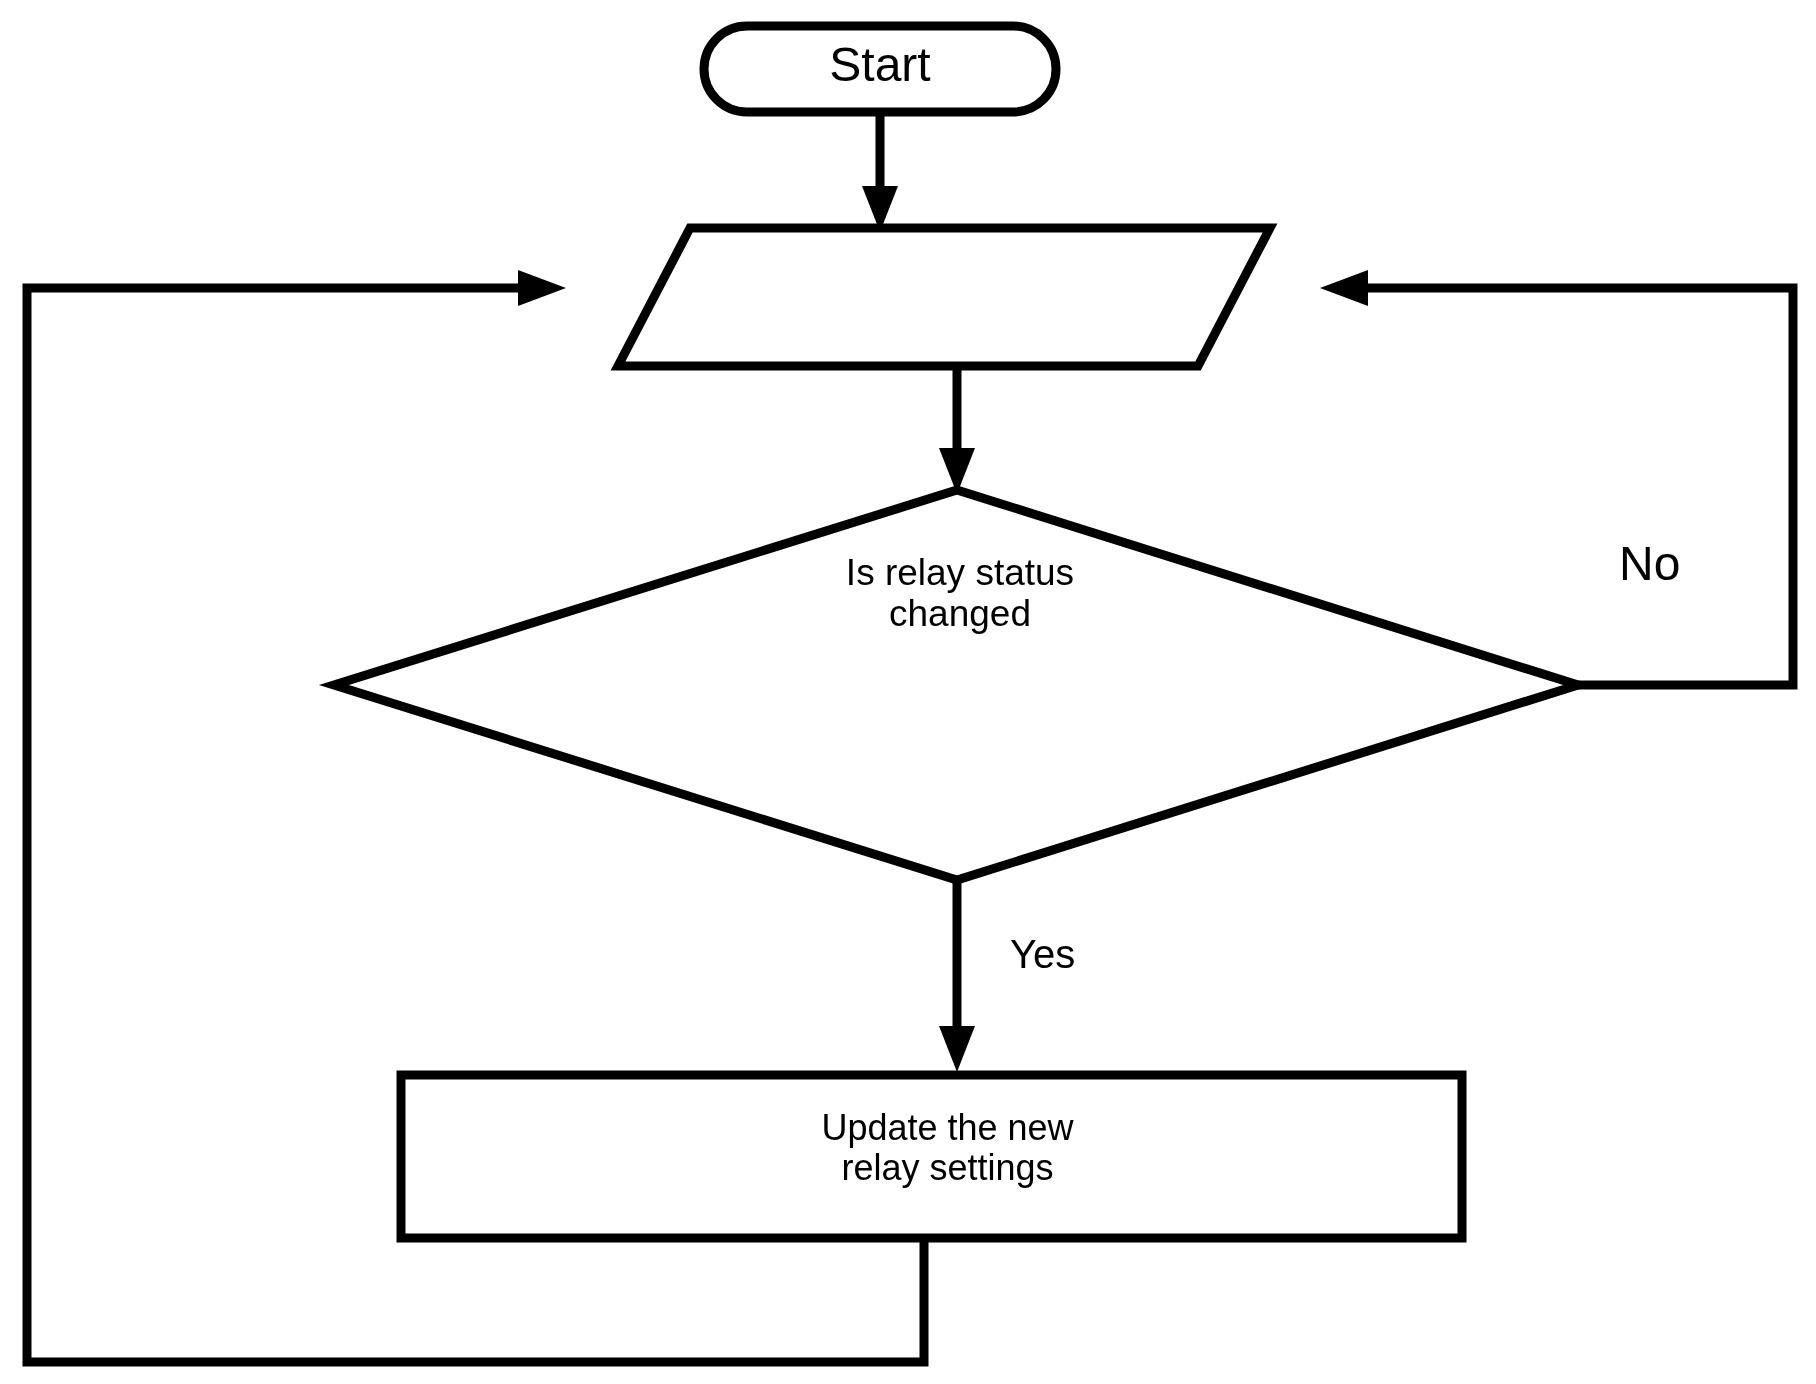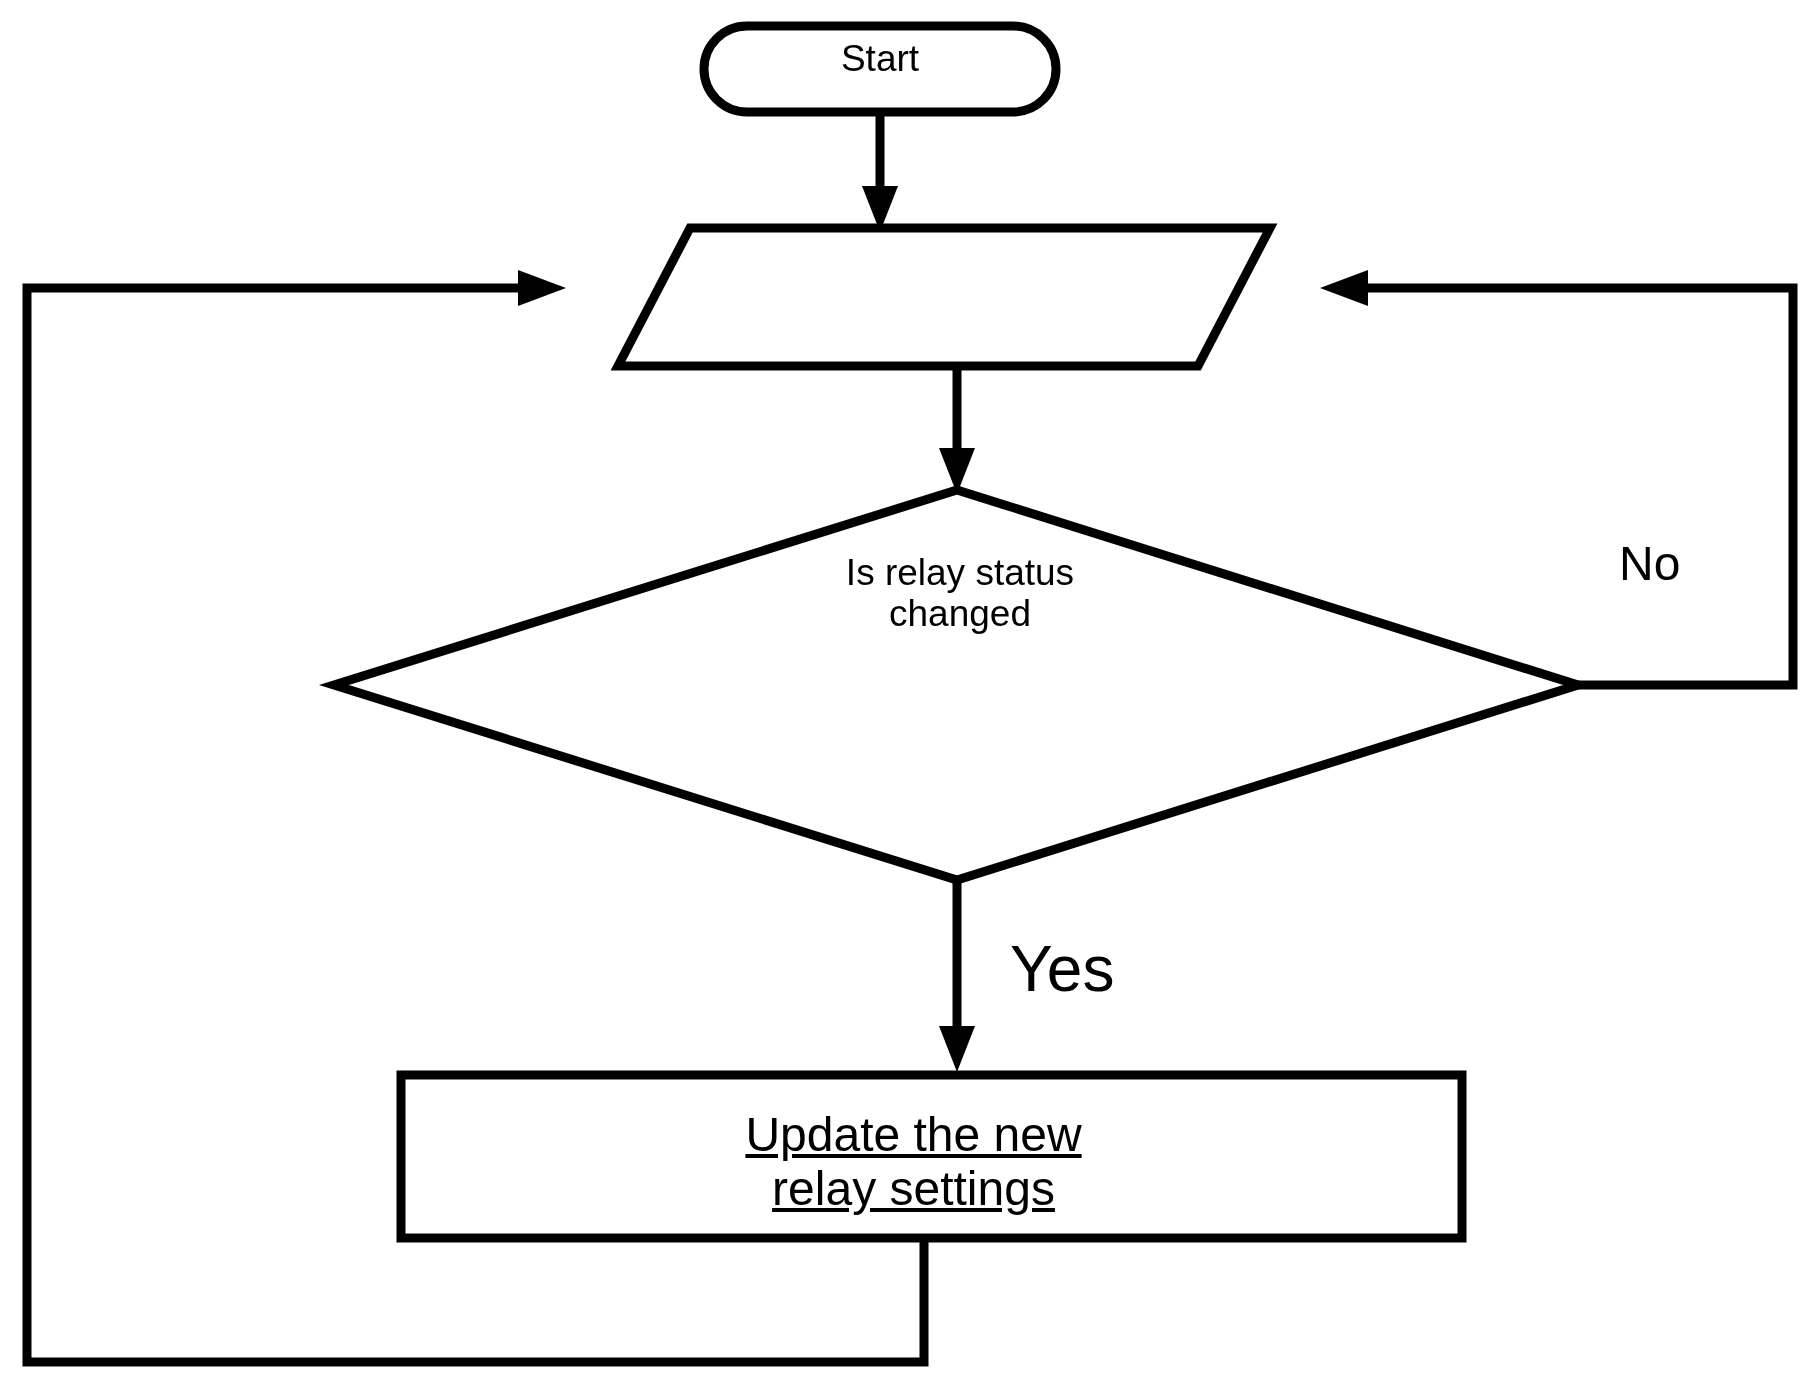--- a/index.html
+++ b/index.html
@@ -59,50 +59,49 @@
     position: absolute;
     color: #000000;
     font-family: Liberation Sans, sans-serif;
     white-space: nowrap;
     user-select: none;
   }
   #label-start {
     left: 700px;
     top: 38px;
     width: 360px;
-    font-size: 37px;
+    font-size: 48px;
   }
   #label-read {
     left: 640px;
     top: 222px;
     width: 580px;
     font-size: 48px;
   }
   #label-decision {
     left: 640px;
     top: 552px;
     width: 640px;
     font-size: 37px;
   }
   #label-update {
-    left: 383px;
+    left: 417px;
     top: 1108px;
     width: 1061px;
-    font-size: 48px;
-    text-decoration: underline;
+    font-size: 36px;
   }
   #label-no {
     left: 1619px;
     top: 536px;
     font-size: 48px;
   }
   #label-yes {
     left: 1010px;
     top: 932px;
-    font-size: 64px;
+    font-size: 40px;
   }
 </style>
 </head>
 <body>
 
 <div id="canvas">
 
   <svg id="flow-svg" viewBox="0 0 1816 1384">
 
     <g>

